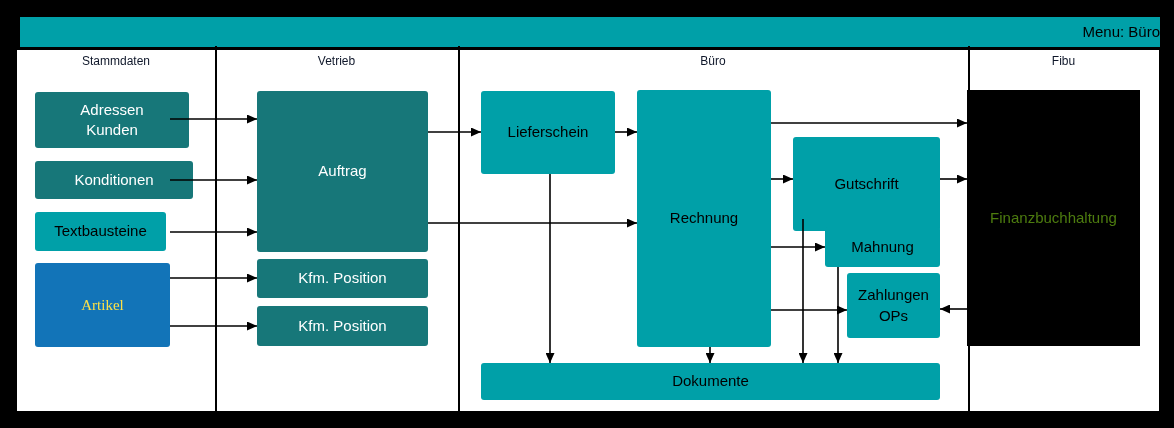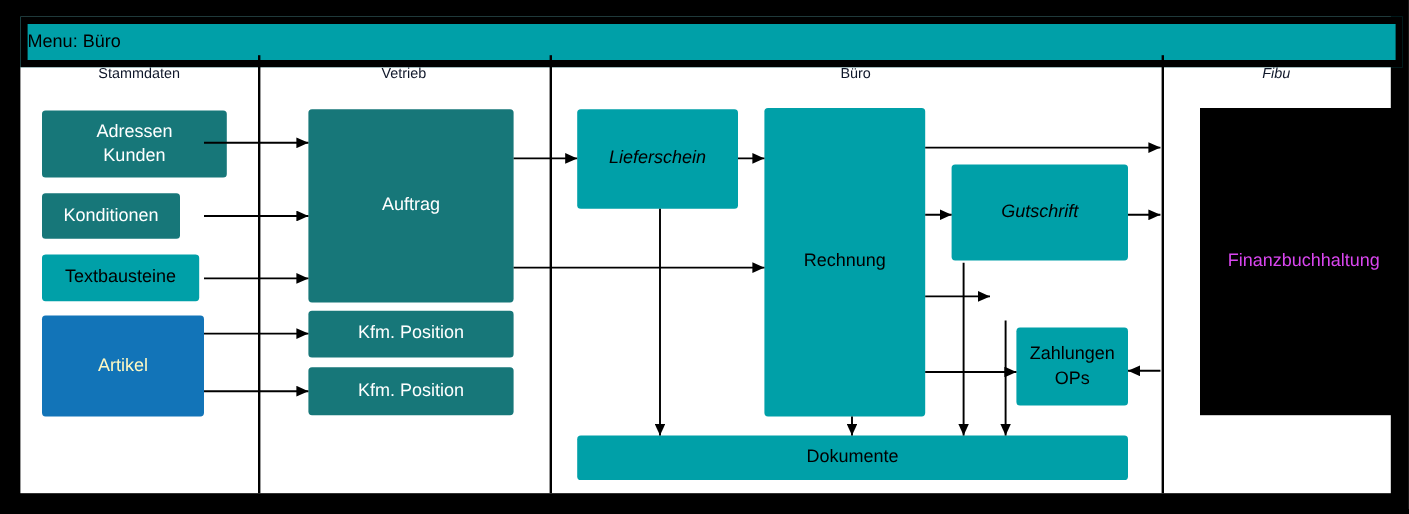--- a/index.html
+++ b/index.html
@@ -15,22 +15,22 @@
     position:absolute;
     left:17px; top:14px;
     width:1142px; height:397px;
     background:#fff;
   }
   .titlebar{
     position:absolute;
     left:0; top:0;
     width:1140px; height:30px;
     background:#00A0A8;
-    border:6px solid #000000;
-    text-align:left;
+    border:3px solid #000000;
+    text-align:right;
     line-height:30px;
     font-size:15px;
     color:#000;
   }
   .col-header{
     position:absolute;
     top:40px;
     text-align:center;
     font-size:12px;
     color:#0f172a;
@@ -49,58 +49,59 @@
     align-items:center;
     justify-content:center;
     text-align:center;
     font-size:15px;
     white-space:pre-line;
     line-height:1.35;
     cursor:default;
   }
   .dark{ background:#177779; color:#fff; }
   .light{ background:#00A0A8; color:#000; }
-  .blue{ background:#1274B8; color:#fef9c3; }
-  .blackbox{ background:#000; color:#d946ef; border-radius:0;margin-left:33px; }
+  .blue{ background:#1274B8; color:#fde047;font-family:Liberation Serif, serif; }
+  .blackbox{ background:#000; color:#4d7c0f; border-radius:0; }
   svg.arrows{
     position:absolute;
     left:0; top:32px;
   }
   svg.arrows line{ stroke:#000; stroke-width:1.6; }
 </style>
 </head>
 <body>
 
 <div class="frame">
   <div class="inner">
 
     <div class="titlebar">Menu: Büro</div>
 
     <div class="col-header" style="left:0;width:198px;">Stammdaten</div>
     <div class="col-header" style="left:441px;width:510px;">Büro</div>
     <div class="col-header" style="left:198px;width:243px;">Vetrieb</div>
-    <div class="col-header" style="left:951px;width:191px;font-style:italic;">Fibu</div>
+    <div class="col-header" style="left:951px;width:191px;">Fibu</div>
 
     <div class="divider" style="left:198px;"></div>
     <div class="divider" style="left:441px;"></div>
     <div class="divider" style="left:951px;"></div>
 
     <div class="box dark" style="left:18px;top:78px;width:154px;height:56px;">Adressen
 Kunden</div>
-    <div class="box dark" style="left:18px;top:147px;width:115px;height:38px;">Konditionen</div>
+    <div class="box dark" style="left:18px;top:147px;width:158px;height:38px;">Konditionen</div>
     <div class="box light" style="left:18px;top:198px;width:131px;height:39px;">Textbausteine</div>
     <div class="box blue" style="left:18px;top:249px;width:135px;height:84px;">Artikel</div>
 
     <div class="box dark" style="left:240px;top:77px;width:171px;height:161px;">Auftrag</div>
     <div class="box dark" style="left:240px;top:245px;width:171px;height:39px;">Kfm. Position</div>
     <div class="box dark" style="left:240px;top:292px;width:171px;height:40px;">Kfm. Position</div>
 
-    <div class="box light" style="left:464px;top:77px;width:134px;height:83px;font-style:italic;">Lieferschein</div>
+    <div class="box light" style="left:464px;top:77px;width:134px;height:83px;">Lieferschein</div>
     <div class="box light" style="left:620px;top:76px;width:134px;height:257px;">Rechnung</div>
-    <div class="box light" style="left:776px;top:123px;width:147px;height:80px;font-style:italic;">Gutschrift</div>
+    <div class="box light" style="left:776px;top:123px;width:147px;height:94px;">Gutschrift</div>
+    <div class="box light" style="left:808px;top:213px;width:115px;height:40px;">Mahnung</div>
     <div class="box light" style="left:830px;top:259px;width:93px;height:65px;">Zahlungen
 OPs</div>
     <div class="box light" style="left:464px;top:349px;width:459px;height:37px;">Dokumente</div>
 
     <div class="box blackbox" style="left:950px;top:76px;width:173px;height:256px;">Finanzbuchhaltung</div>
 
     <svg class="arrows" width="1142" height="365" viewBox="0 0 1142 365">
       <defs>
         <marker id="ah" markerUnits="userSpaceOnUse" markerWidth="11" markerHeight="9" refX="10" refY="4.5" orient="auto">
           <path d="M0,0 L10,4.5 L0,9 z" fill="#000"></path>

